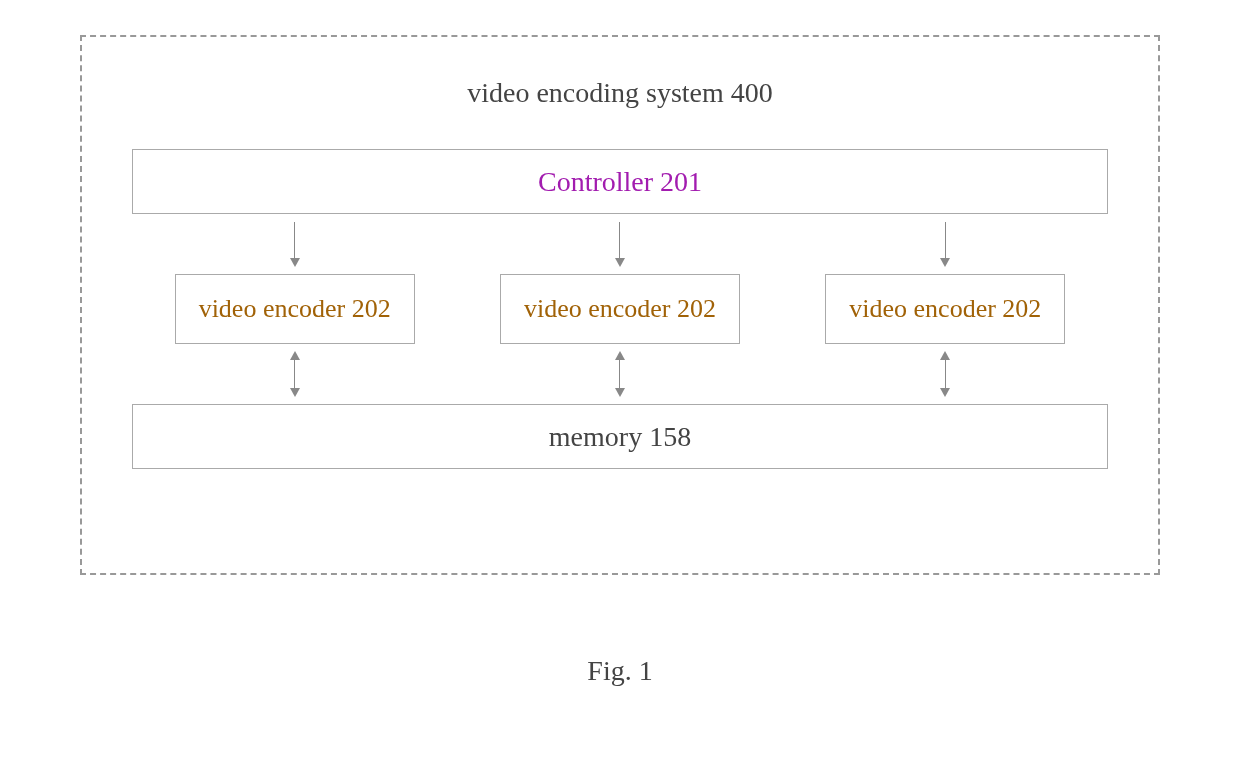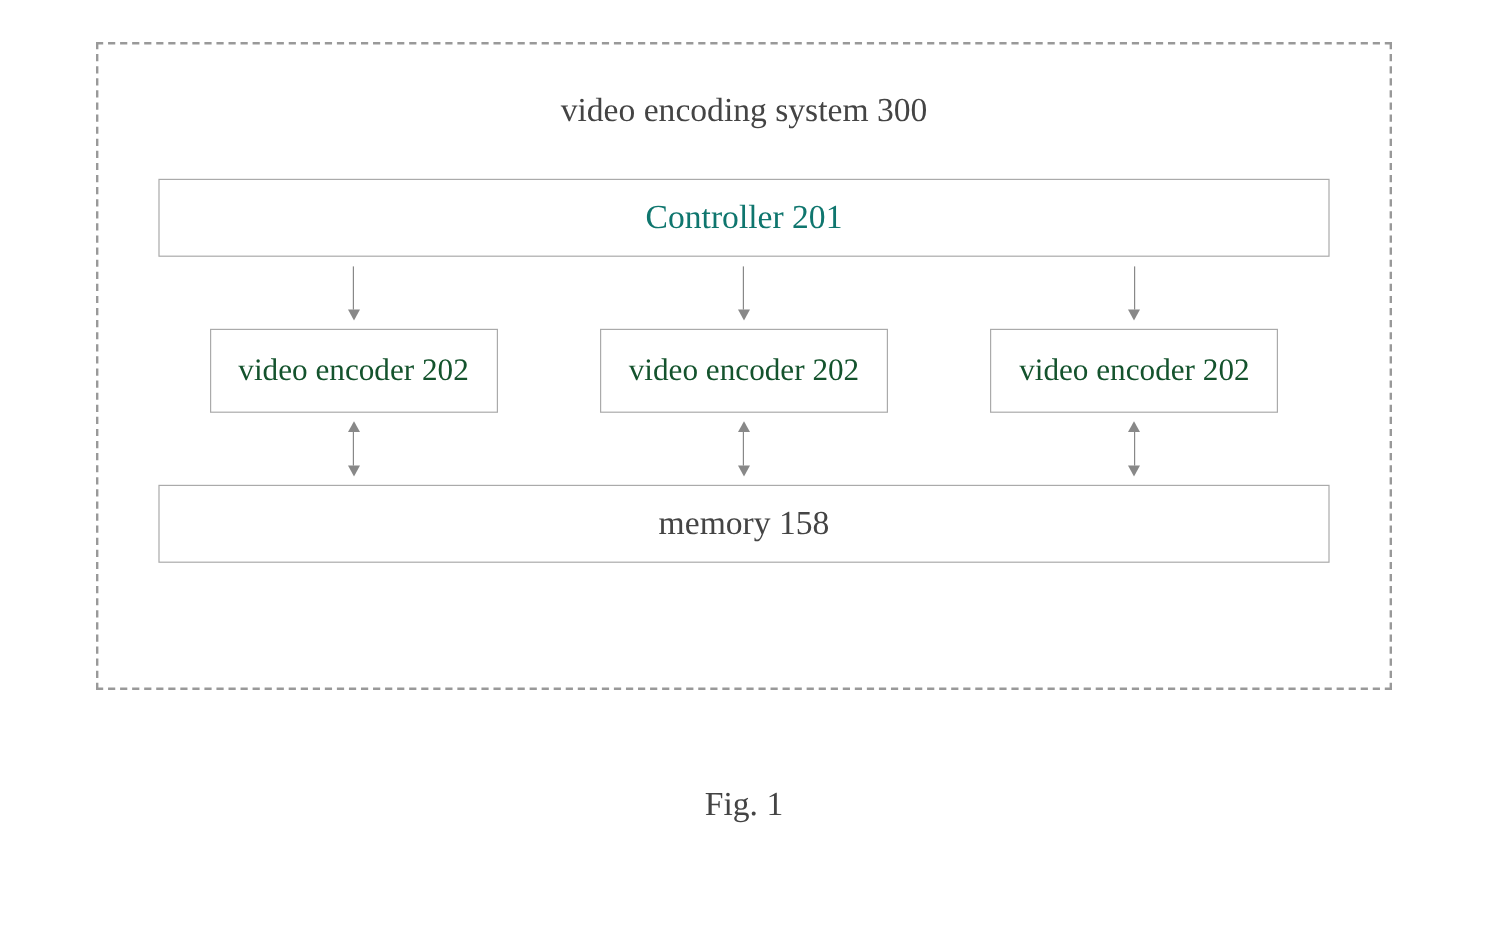--- a/index.html
+++ b/index.html
@@ -31,21 +31,21 @@
       margin-top: 10px;
     }
     .controller-box {
       width: 100%;
       height: 65px;
       border: 1px solid #aaa;
       display: flex;
       align-items: center;
       justify-content: center;
       font-size: 28px;
-      color: #0f766e;
+      color: #a21caf;
       margin-bottom: 0;
     }
     .arrow-down-row {
       width: 100%;
       height: 60px;
       display: flex;
       justify-content: space-around;
       align-items: center;
     }
     .arrow-down {
@@ -75,21 +75,21 @@
       align-items: center;
     }
     .encoder-box {
       width: 240px;
       height: 70px;
       border: 1px solid #aaa;
       display: flex;
       align-items: center;
       justify-content: center;
       font-size: 26px;
-      color: #14532d;
+      color: #a16207;
     }
     .arrow-bidir-row {
       width: 100%;
       height: 60px;
       display: flex;
       justify-content: space-around;
       align-items: center;
     }
     .arrow-bidir {
       position: relative;
@@ -126,21 +126,21 @@
       top: 655px;
       text-align: center;
       font-size: 28px;
       color: #444;
     }
   </style>
 </head>
 <body>
 
 <div class="outer-container">
-  <div class="system-title">video encoding system 300</div>
+  <div class="system-title">video encoding system 400</div>
 
   <div class="controller-box">
     <span>Controller 201</span>
   </div>
 
   <div class="arrow-down-row">
     <div class="arrow-down">
       <div class="arrow-down-line"></div>
       <div class="arrow-down-head"></div>
     </div>

